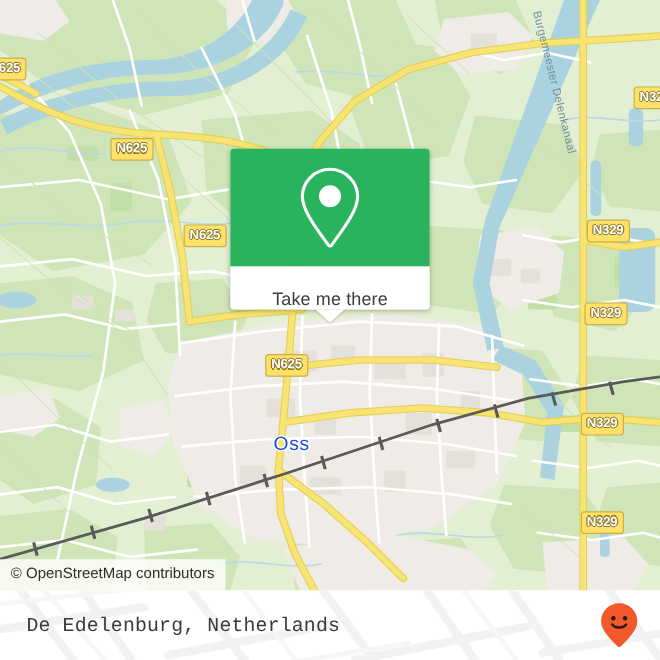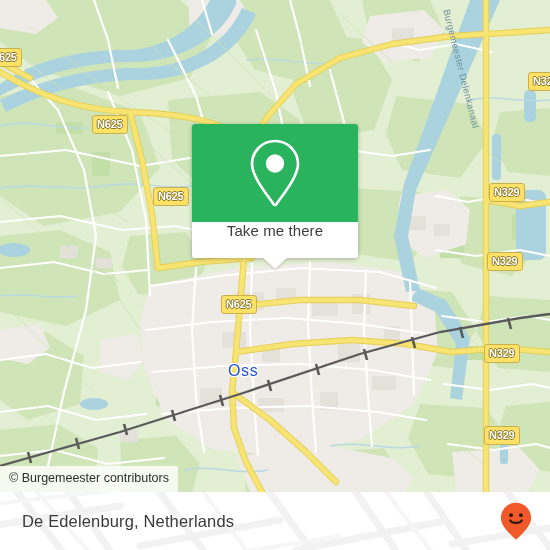--- a/index.html
+++ b/index.html
@@ -108,21 +108,21 @@
     justify-content: center;
   }
   .popup-pin {
     display: block;
   }
   .popup-bottom {
     background: #ffffff;
     height: 36px;
     border-radius: 0 0 3px 3px;
     display: flex;
-    align-items: flex-start;
+    align-items: flex-end;
     justify-content: center;
     position: relative;
   }
   .popup-label {
     color: #3d3d3d;
     font-family: "Liberation Sans", sans-serif;
     font-size: 15px;
     letter-spacing: 0.1px;
   }
   .popup-tail {
@@ -168,21 +168,21 @@
     left: 0;
     top: 0;
     opacity: 1;
   }
   .footer-title {
     position: absolute;
     left: 22px;
     top: 50%;
     transform: translateY(-50%);
     color: #3a3a3a;
-    font-family: Liberation Sans, sans-serif;
+    font-family: Liberation Mono, monospace;
     font-size: 16.5px;
     letter-spacing: 0.15px;
     white-space: nowrap;
   }
   .brand {
     position: absolute;
     right: 18px;
     top: 50%;
     transform: translateY(-50%);
     display: flex;
@@ -446,21 +446,21 @@
                    C51 13.3 40.7 3 28 3 Z" fill="none" stroke="#ffffff" stroke-width="2.6" stroke-linejoin="round"></path>
           <circle cx="28" cy="25.5" r="9.2" fill="#ffffff"></circle>
         </svg>
       </div>
       <div class="popup-bottom">
         <span class="popup-label">Take me there</span>
         <div class="popup-tail"></div>
       </div>
     </div>
 
-    <div class="attribution">© Burgemeester contributors</div>
+    <div class="attribution">© OpenStreetMap contributors</div>
 
   </div>
 
   <div class="footer">
 
     <svg class="footer-watermark" width="550" height="58" viewBox="0 0 550 58" xmlns="http://www.w3.org/2000/svg">
       <rect x="0" y="0" width="550" height="58" fill="#ffffff"></rect>
       <g stroke="#f2f2f2" stroke-width="7" fill="none" stroke-linecap="round">
         <path d="M8,-12 L70,70"></path>
         <path d="M62,-10 L118,70"></path>

